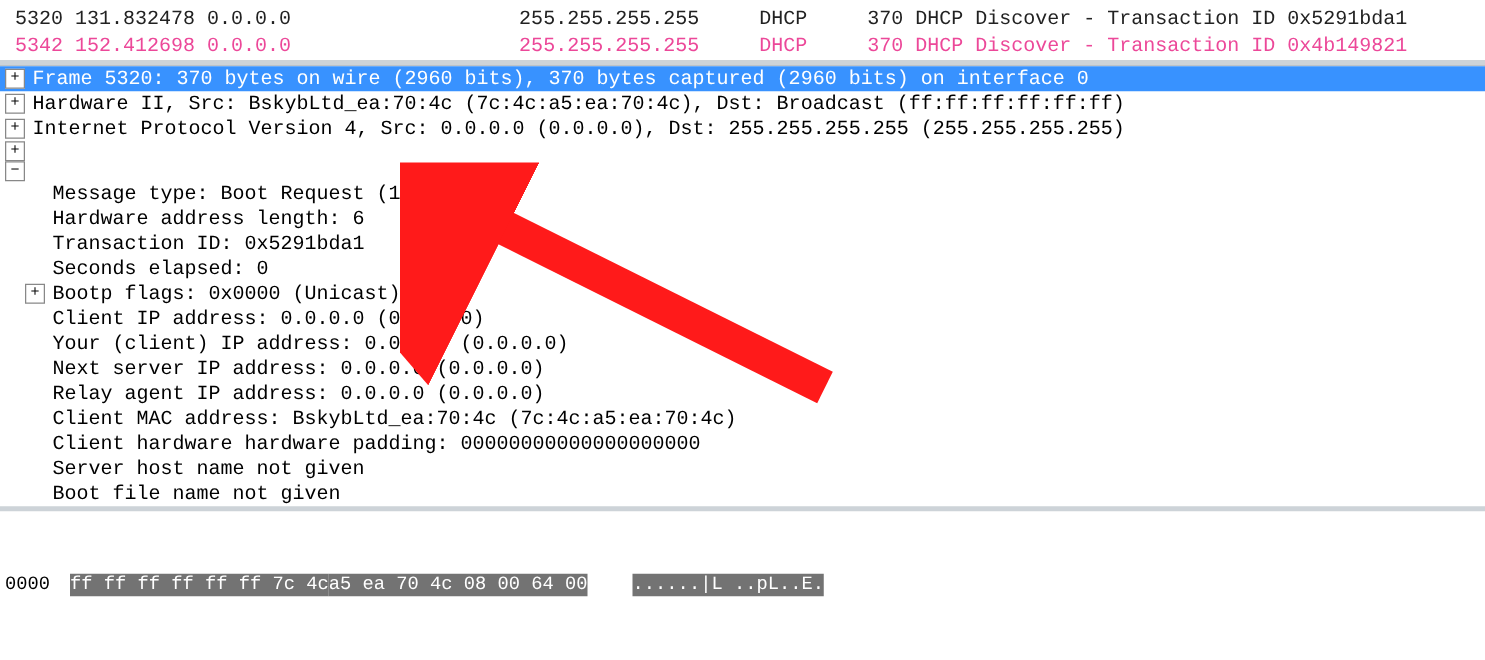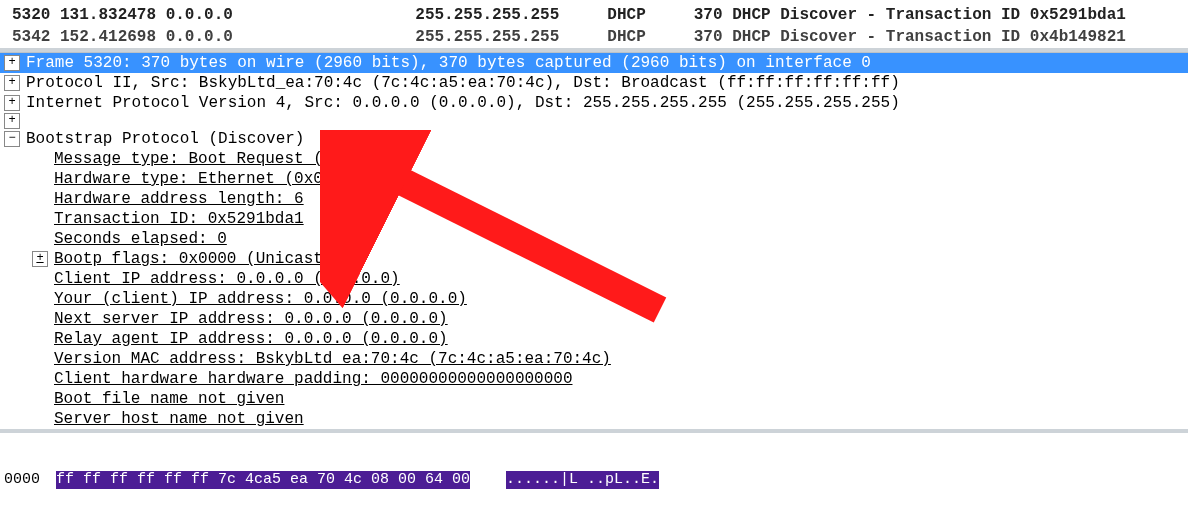--- a/index.html
+++ b/index.html
@@ -10,28 +10,27 @@
     overflow: hidden;
     font-family: "Andale Mono", "Consolas", "Courier New", monospace;
     font-size: 16px;
     background: #ffffff;
     color: #000000;
     position: relative;
   }
   .packet-list {
     padding-top: 4px;
     border-bottom: 4px solid #cdd3d8;
-    font-weight: bold;
   }
   .packet-row {
     white-space: pre;
     padding: 1px 6px 1px 12px;
     line-height: 20px;
   }
-  .packet-row.blue { color: #404040; }
+  .packet-row.blue { color: #ec4899; }
   .packet-row.dark { color: #222; }
   .details-pane {
     border-top: 1px solid #bcc2c7;
     background: #ffffff;
   }
   .tree-line {
     white-space: pre;
     line-height: 20px;
     padding: 0 4px;
     display: flex;
@@ -56,69 +55,68 @@
   }
   .exp.selected-box {
     background: #fff;
     color: #000;
   }
   .exp-spacer {
     display: inline-block;
     width: 22px;
     flex: 0 0 auto;
   }
-  .indent1 { padding-left: 32px; text-decoration: underline; }
+  .indent1 { padding-left: 20px; }
   .hex-pane {
     border-top: 4px solid #cdd3d8;
     background: #ffffff;
     white-space: pre;
     line-height: 18px;
     font-size: 15px;
     padding: 2px 4px 0 4px;
   }
-  .hex-line { display: flex; }
+  .hex-line { display: flex; margin-top: 12px; }
   .hex-off { color: #000; width: 52px; }
-  .hex-sel { background: #4c1d95; color: #fff; }
+  .hex-sel { background: #737373; color: #fff; }
   .hex-gap { display:inline-block; width: 36px; }
   
   .arrow {
     position: absolute;
     pointer-events: none;
     z-index: 50;
   }
 </style>
 </head>
 <body>
 
 <div class="packet-list">
   <div class="packet-row dark"><span>5320</span> <span>131.832478</span> <span>0.0.0.0</span>                   <span>255.255.255.255</span>     <span>DHCP</span>     <span>370 DHCP Discover - Transaction ID 0x5291bda1</span></div>
   <div class="packet-row blue"><span>5342</span> <span>152.412698</span> <span>0.0.0.0</span>                   <span>255.255.255.255</span>     <span>DHCP</span>     <span>370 DHCP Discover - Transaction ID 0x4b149821</span></div>
 </div>
 
 <div class="details-pane">
   <div class="tree-line selected"><span class="exp selected-box">+</span><span>Frame 5320: 370 bytes on wire (2960 bits), 370 bytes captured (2960 bits) on interface 0</span></div>
-  <div class="tree-line"><span class="exp">+</span><span>Protocol II, Src: BskybLtd_ea:70:4c (7c:4c:a5:ea:70:4c), Dst: Broadcast (ff:ff:ff:ff:ff:ff)</span></div>
+  <div class="tree-line"><span class="exp">+</span><span>Hardware II, Src: BskybLtd_ea:70:4c (7c:4c:a5:ea:70:4c), Dst: Broadcast (ff:ff:ff:ff:ff:ff)</span></div>
   <div class="tree-line"><span class="exp">+</span><span>Internet Protocol Version 4, Src: 0.0.0.0 (0.0.0.0), Dst: 255.255.255.255 (255.255.255.255)</span></div>
   <div class="tree-line"><span class="exp">+</span></div>
-  <div class="tree-line"><span class="exp">−</span><span>Bootstrap Protocol (Discover)</span></div>
+  <div class="tree-line"><span class="exp">−</span></div>
 
   <div class="tree-line indent1"><span class="exp-spacer"></span><span>Message type: Boot Request (1)</span></div>
-  <div class="tree-line indent1"><span class="exp-spacer"></span><span>Hardware type: Ethernet (0x01)</span></div>
   <div class="tree-line indent1"><span class="exp-spacer"></span><span>Hardware address length: 6</span></div>
   <div class="tree-line indent1"><span class="exp-spacer"></span><span>Transaction ID: 0x5291bda1</span></div>
   <div class="tree-line indent1"><span class="exp-spacer"></span><span>Seconds elapsed: 0</span></div>
   <div class="tree-line indent1"><span class="exp">+</span><span>Bootp flags: 0x0000 (Unicast)</span></div>
   <div class="tree-line indent1"><span class="exp-spacer"></span><span>Client IP address: 0.0.0.0 (0.0.0.0)</span></div>
   <div class="tree-line indent1"><span class="exp-spacer"></span><span>Your (client) IP address: 0.0.0.0 (0.0.0.0)</span></div>
   <div class="tree-line indent1"><span class="exp-spacer"></span><span>Next server IP address: 0.0.0.0 (0.0.0.0)</span></div>
   <div class="tree-line indent1"><span class="exp-spacer"></span><span>Relay agent IP address: 0.0.0.0 (0.0.0.0)</span></div>
-  <div class="tree-line indent1"><span class="exp-spacer"></span><span>Version MAC address: BskybLtd_ea:70:4c (7c:4c:a5:ea:70:4c)</span></div>
+  <div class="tree-line indent1"><span class="exp-spacer"></span><span>Client MAC address: BskybLtd_ea:70:4c (7c:4c:a5:ea:70:4c)</span></div>
   <div class="tree-line indent1"><span class="exp-spacer"></span><span>Client hardware hardware padding: 00000000000000000000</span></div>
+  <div class="tree-line indent1"><span class="exp-spacer"></span><span>Server host name not given</span></div>
   <div class="tree-line indent1"><span class="exp-spacer"></span><span>Boot file name not given</span></div>
-  <div class="tree-line indent1"><span class="exp-spacer"></span><span>Server host name not given</span></div>
 </div>
 
 <div class="hex-pane">
   <div class="hex-line"><span class="hex-off">0000</span>  <span class="hex-sel">ff ff ff ff ff ff 7c 4c</span>   <span class="hex-sel">a5 ea 70 4c 08 00 64 00</span><span class="hex-gap"></span><span class="hex-sel">......|L ..pL..E.</span></div>
   
   
 </div>
 
 <svg class="arrow" style="left:320px; top:130px;" width="360" height="200" viewBox="0 0 360 200">
   <defs>

